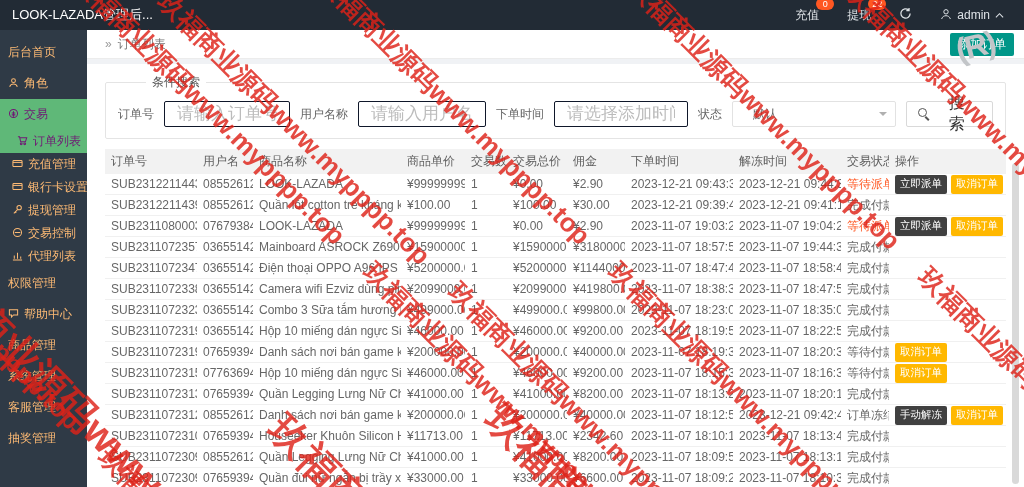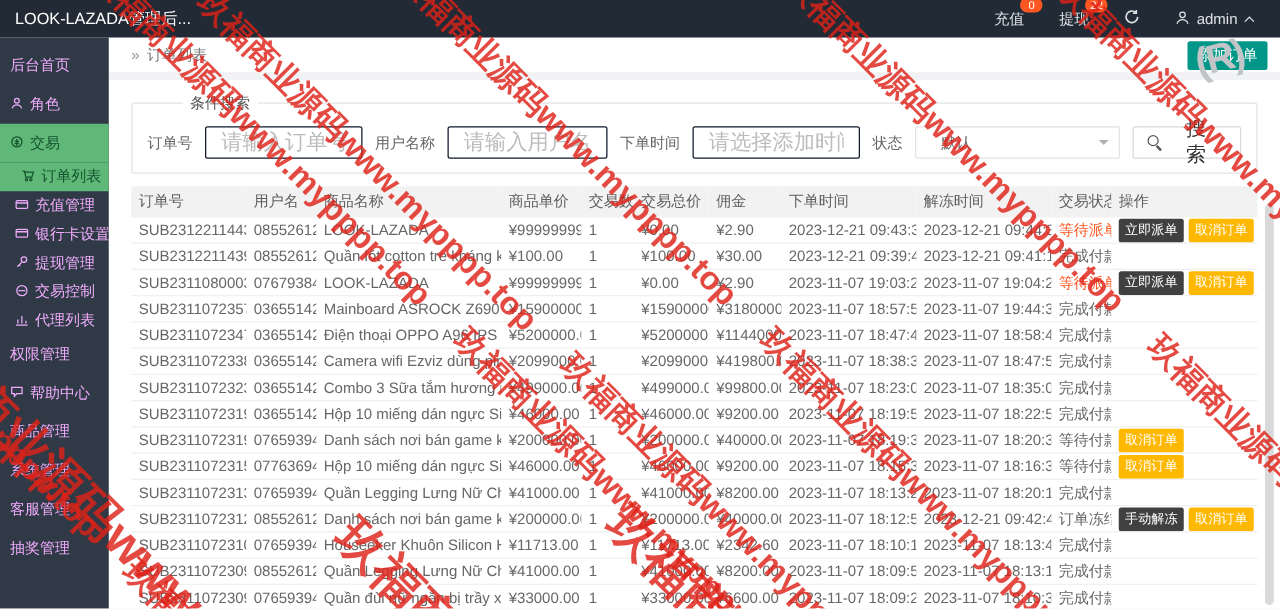--- a/index.html
+++ b/index.html
@@ -8,25 +8,25 @@
   
   .topbar{position:absolute;top:0;left:0;right:0;height:30px;background:#222b35;display:flex;
           align-items:center;color:#e8eaec;z-index:5}
   .logo{padding-left:12px;font-size:13px;color:#fff;white-space:nowrap;width:210px}
   .top-right{margin-left:auto;display:flex;align-items:center;gap:28px;padding-right:20px;font-size:12px}
   .top-item{position:relative;cursor:pointer;display:flex;align-items:center;gap:5px;color:#dde2e6}
   .badge{position:absolute;top:-9px;right:-15px;background:#FF5722;color:#fff;font-size:9px;
          line-height:12px;min-width:12px;text-align:center;border-radius:8px;padding:0 3px}
   
   .sidebar{position:absolute;top:30px;left:0;width:87px;bottom:0;background:#2f3a46;padding-top:7px;z-index:4}
-  .snav{display:flex;align-items:center;gap:5px;color:#f0abfc;font-size:12px;padding-left:8px;
+  .snav{display:flex;align-items:center;gap:5px;color:#fdba74;font-size:12px;padding-left:8px;
         height:31px;cursor:pointer;white-space:nowrap;overflow:hidden}
   .snav.sub{height:23px;padding-left:12px}
   .snav.sub2{padding-left:17px}
-  .snav.active{background:#5FB878;color:#14532d}
+  .snav.active{background:#5FB878;color:#701a75}
   .snav svg{flex:none}
   
   .main{position:absolute;left:87px;top:30px;right:0;bottom:0;background:#f0f2f5}
   .crumbbar{height:28px;background:#fff;border-bottom:1px solid #ececec;display:flex;align-items:center;
             padding:0 10px 0 18px;font-size:12px;color:#777}
   .crumb-arrow{color:#999;margin-right:6px;font-size:12px}
   .addbtn{margin-left:auto;background:#009688;color:#fff;border:none;border-radius:2px;font-size:12px;
           padding:3px 8px;cursor:pointer}
   .card{position:absolute;top:34px;left:0;right:0;bottom:0;background:#fff;padding:10px 18px 0}
   

